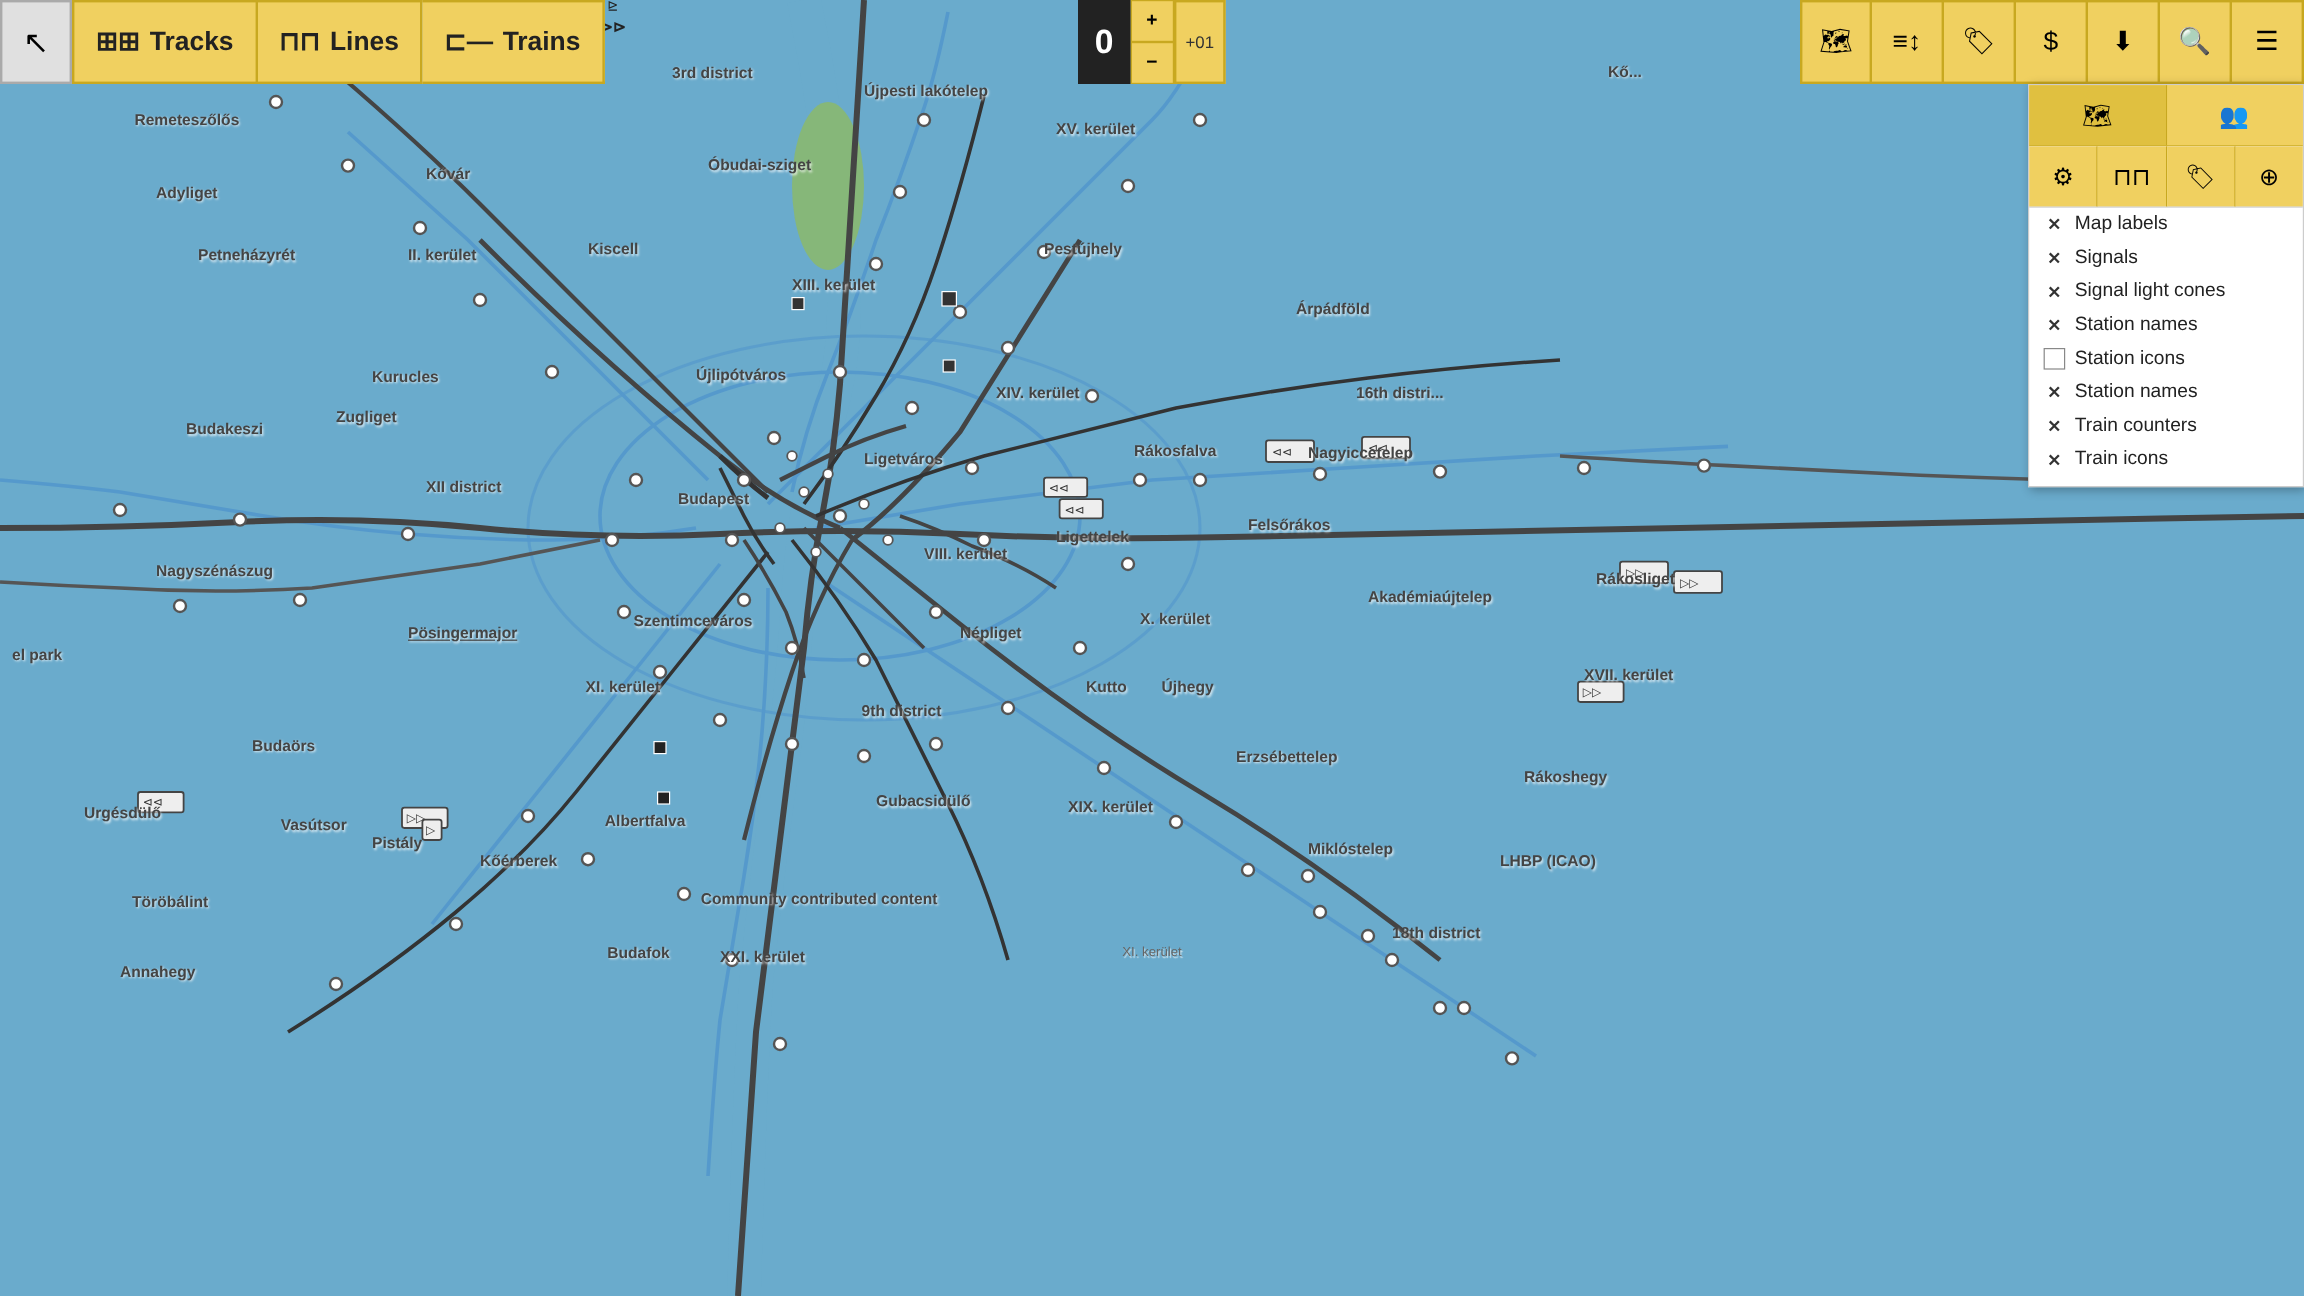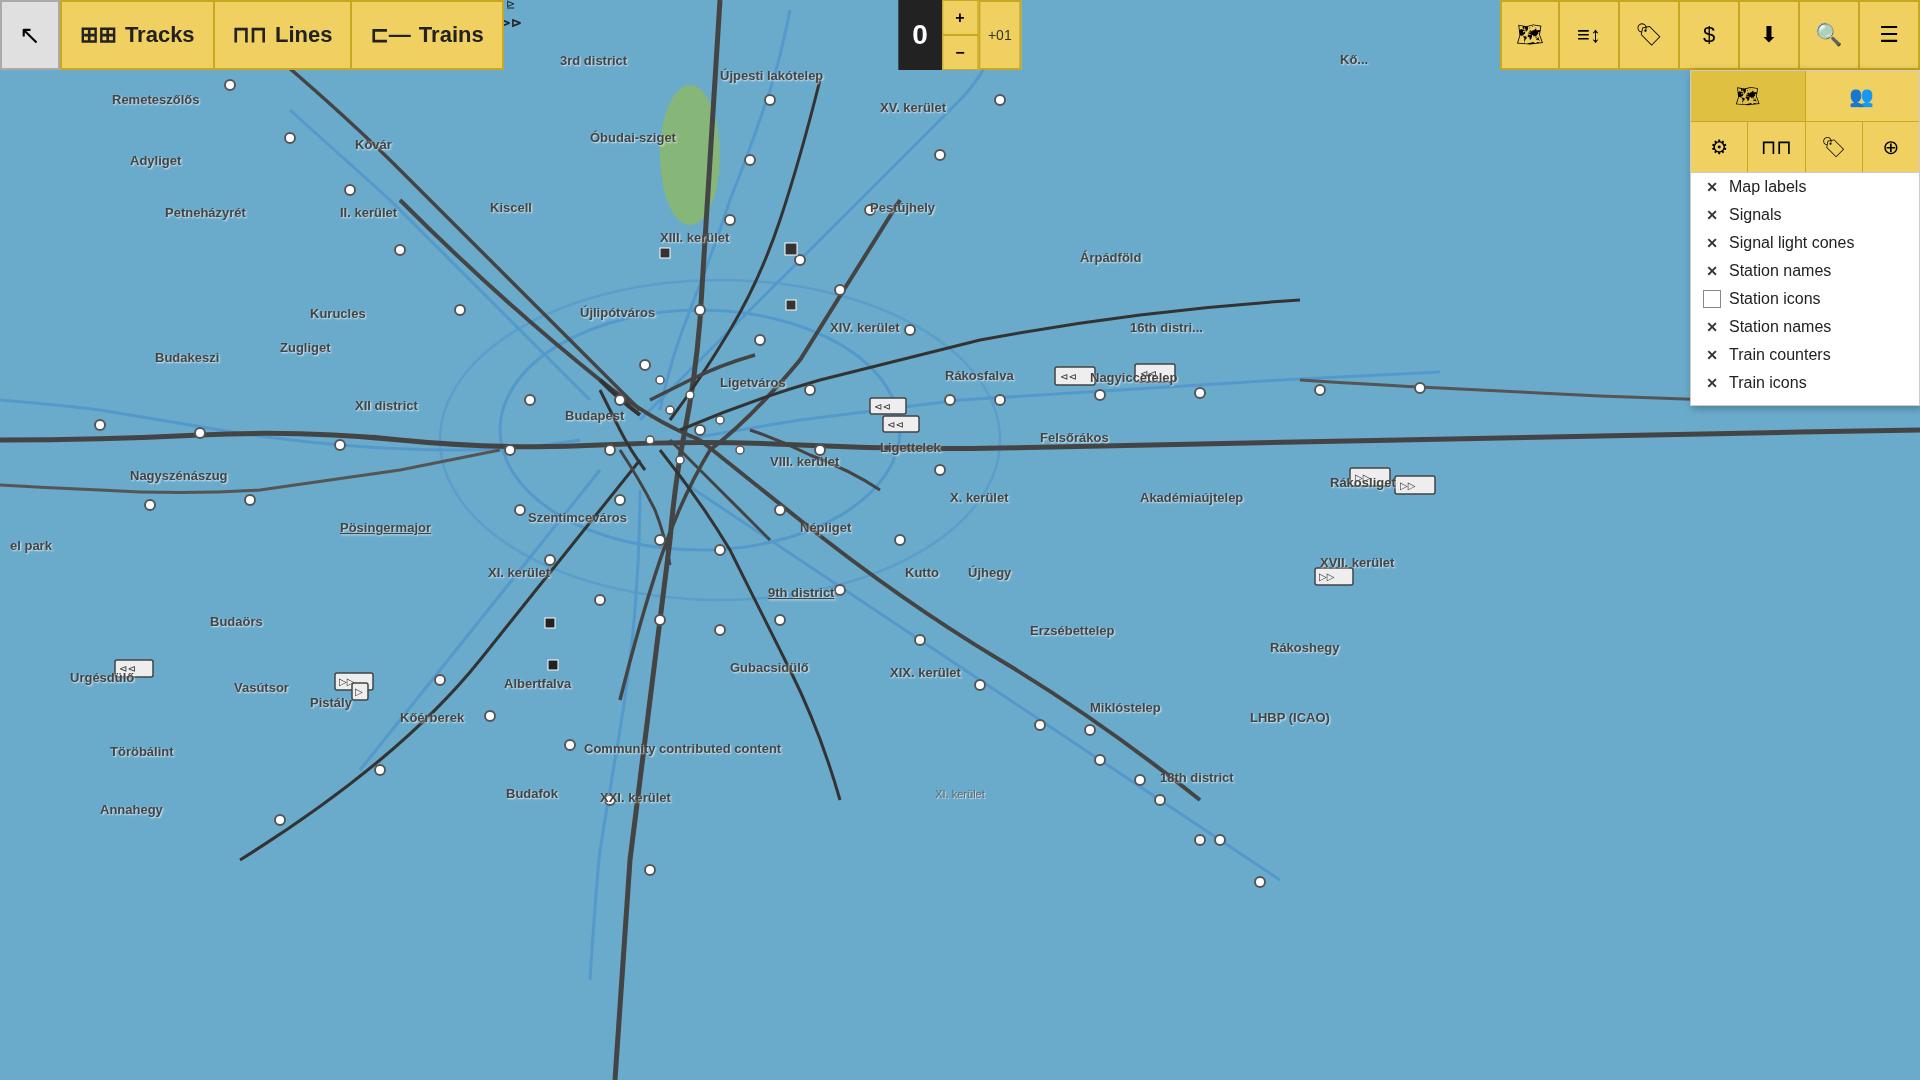--- a/index.html
+++ b/index.html
@@ -470,27 +470,27 @@
       <div class="map-label" style="top: 670px; left: 70px;">Urgésdülő</div>
       <div class="map-label" style="top: 786px; left: 506px;">Budafok</div>
       <div class="map-label" style="top: 802px; left: 100px;">Annahegy</div>
       <div class="map-label" style="top: 790px; left: 600px;">XXI. kerület</div>
       <div class="map-label" style="top: 53px; left: 560px;">3rd district</div>
       <div class="map-label" style="top: 130px; left: 590px;">Óbudai-sziget</div>
       <div class="map-label" style="top: 230px; left: 660px;">XIII. kerület</div>
       <div class="map-label" style="top: 305px; left: 580px;">Újlipótváros</div>
       <div class="map-label" style="top: 510px; left: 528px;">Szentimceváros</div>
       <div class="map-label" style="top: 565px; left: 488px;">XI. kerület</div>
-      <div class="map-label" style="top: 585px; left: 768px; text-decoration: underline;">9th district</div>
+      <div class="map-label" style="top: 585px; left: 718px;">9th district</div>
       <div class="map-label" style="top: 660px; left: 730px;">Gubacsidülő</div>
       <div class="map-label" style="top: 375px; left: 720px;">Ligetváros</div>
       <div class="map-label" style="top: 320px; left: 830px;">XIV. kerület</div>
       <div class="map-label" style="top: 454px; left: 770px;">VIII. kerület</div>
       <div class="map-label" style="top: 520px; left: 800px;">Népliget</div>
-      <div class="map-label" style="top: 490px; left: 950px; text-align: center;">X. kerület</div>
+      <div class="map-label" style="top: 508px; left: 950px; text-align: center;">X. kerület</div>
       <div class="map-label" style="top: 565px; left: 968px;">Újhegy</div>
       <div class="map-label" style="top: 200px; left: 870px;">Pestújhely</div>
       <div class="map-label" style="top: 250px; left: 1080px;">Árpádföld</div>
       <div class="map-label" style="top: 368px; left: 945px;">Rákosfalva</div>
       <div class="map-label" style="top: 440px; left: 880px;">Ligettelek</div>
       <div class="map-label" style="top: 430px; left: 1040px;">Felsőrákos</div>
       <div class="map-label" style="top: 565px; left: 905px;">Kutto</div>
       <div class="map-label" style="top: 623px; left: 1030px;">Erzsébettelep</div>
       <div class="map-label" style="top: 665px; left: 890px;">XIX. kerület</div>
       <div class="map-label" style="top: 700px; left: 1090px;">Miklóstelep</div>

